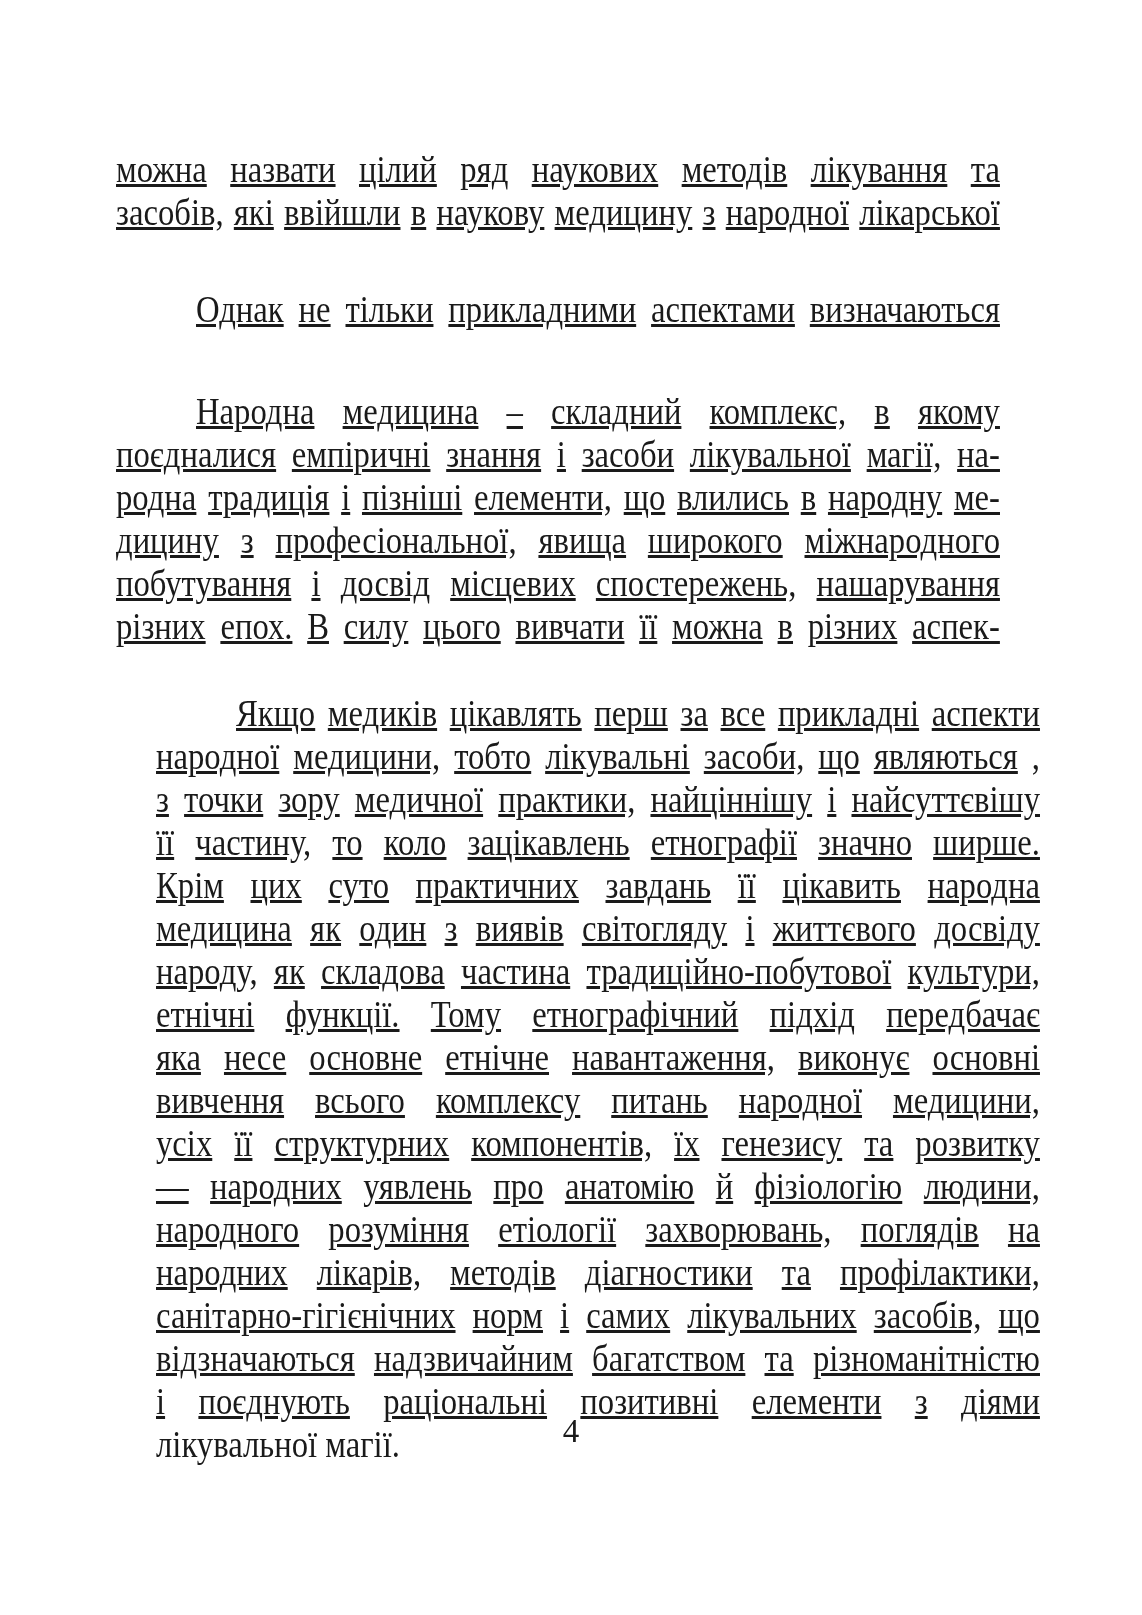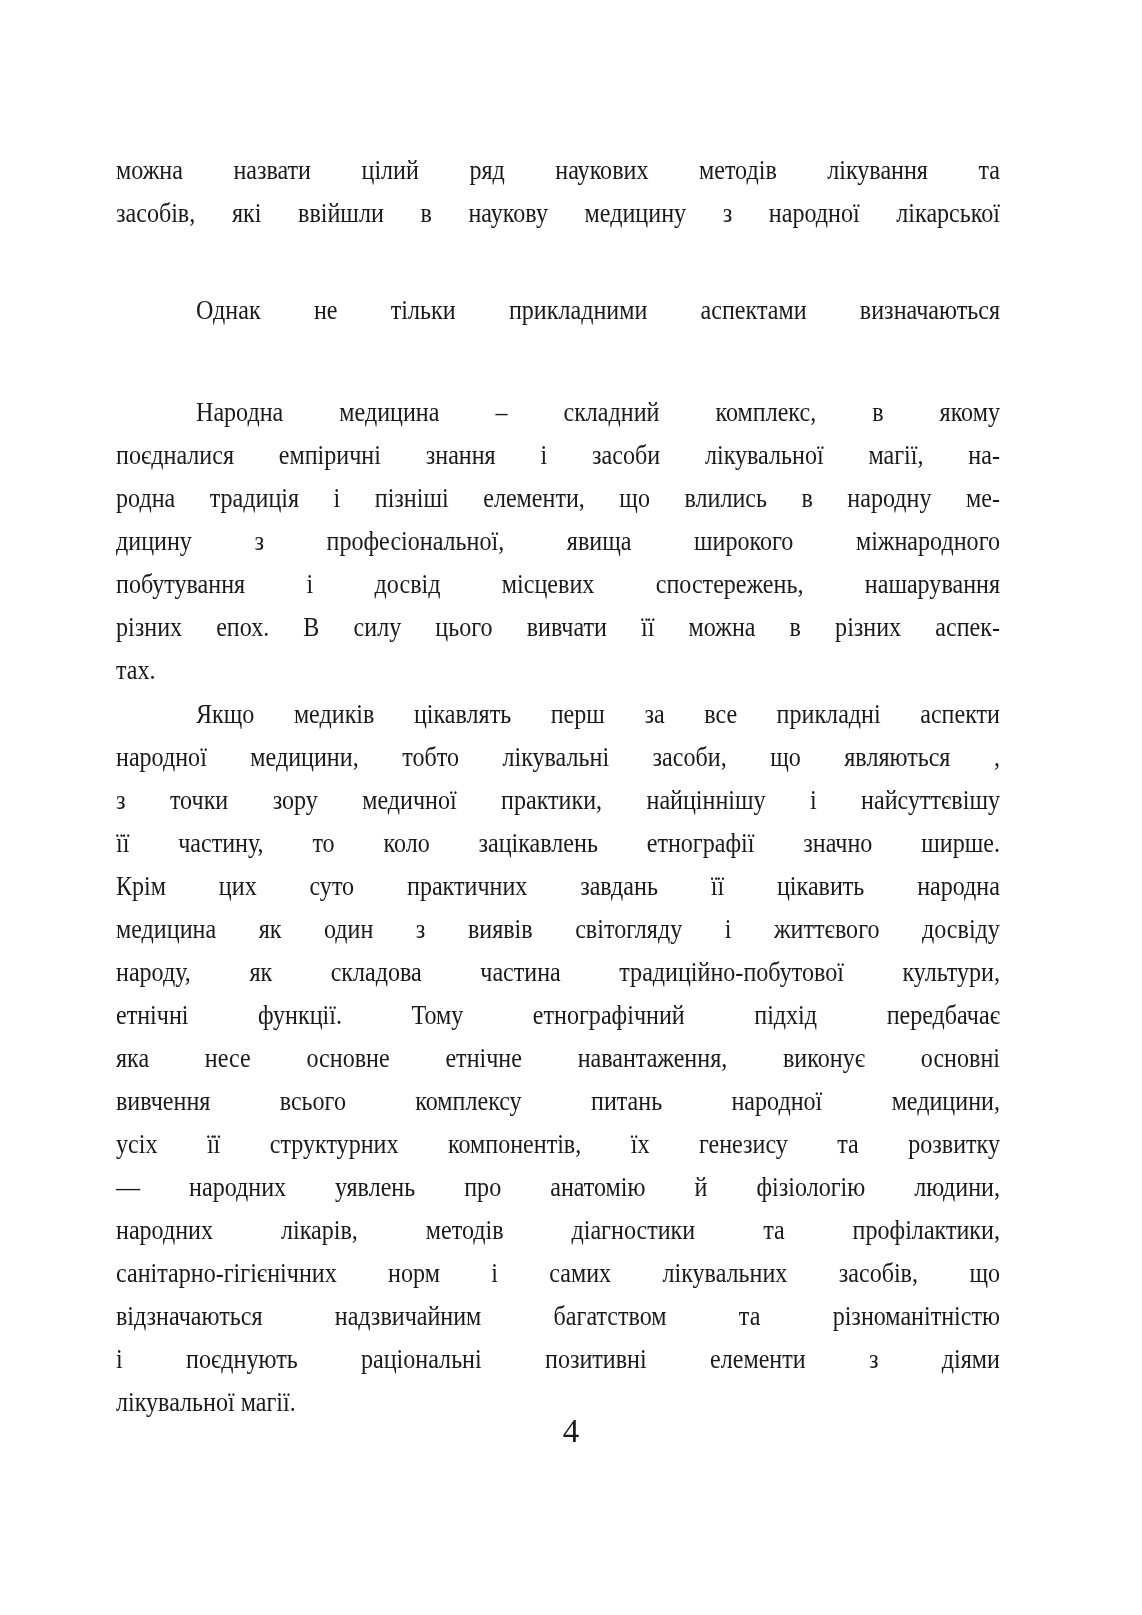--- a/index.html
+++ b/index.html
@@ -4,23 +4,24 @@
 <style>
   html, body { margin: 0; padding: 0; background: #ffffff; }
   body { width: 1142px; height: 1615px; position: relative; overflow: hidden; }
   .page {
     position: absolute; left: 0; top: 0; width: 1142px; height: 1615px; background: #fff;
     font-family: "Liberation Serif", "DejaVu Serif", serif;
     color: #1a1a1a;
   }
   .text-block { position: absolute; left: 116px; width: 884px; }
   .line {
-    height: 43px; line-height: 43px; font-size: 28px;
+    height: 43px; line-height: 43px; font-size: 38px;
     white-space: nowrap; overflow: visible;
     transform-origin: left center;
+    text-decoration: underline;
   }
   .line .inner { display: inline-block; transform: scaleX(0.86); transform-origin: left center; white-space: nowrap; }
   .justify { display: flex; justify-content: space-between; width: 1028px; transform: scaleX(0.86); transform-origin: left center; }
   .justify span.w { display: inline-block; }
   .page-number {
     position: absolute; left: 0; width: 1142px; top: 1410px; text-align: center;
     font-size: 33px; line-height: 43px;
     font-family: "Liberation Serif", "DejaVu Serif", serif; color: #1a1a1a;
   }
 </style>
@@ -134,23 +135,22 @@
             <span class="w">силу</span>
             <span class="w">цього</span>
             <span class="w">вивчати</span>
             <span class="w">її</span>
             <span class="w">можна</span>
             <span class="w">в</span>
             <span class="w">різних</span>
             <span class="w">аспек-</span>
           </div>
         </div>
-        <div class="line"><span class="inner">тах.</span></div>
       </div>
-      <div class="text-block" style="top: 692px;">
+      <div class="text-block" style="top: 692px; margin-left: 40px;">
         <div class="line">
           <div class="justify" style="width: 934.884px; margin-left: 80px;">
             <span class="w">Якщо</span>
             <span class="w">медиків</span>
             <span class="w">цікавлять</span>
             <span class="w">перш</span>
             <span class="w">за</span>
             <span class="w">все</span>
             <span class="w">прикладні</span>
             <span class="w">аспекти</span>
@@ -277,20 +277,30 @@
             <span class="w">уявлень</span>
             <span class="w">про</span>
             <span class="w">анатомію</span>
             <span class="w">й</span>
             <span class="w">фізіологію</span>
             <span class="w">людини,</span>
           </div>
         </div>
         <div class="line">
           <div class="justify" style="width: 1027.91px;">
+            <span class="w">народного</span>
+            <span class="w">розуміння</span>
+            <span class="w">етіології</span>
+            <span class="w">захворювань,</span>
+            <span class="w">поглядів</span>
+            <span class="w">на</span>
+          </div>
+        </div>
+        <div class="line">
+          <div class="justify" style="width: 1027.91px;">
             <span class="w">народних</span>
             <span class="w">лікарів,</span>
             <span class="w">методів</span>
             <span class="w">діагностики</span>
             <span class="w">та</span>
             <span class="w">профілактики,</span>
           </div>
         </div>
         <div class="line">
           <div class="justify" style="width: 1027.91px;">

